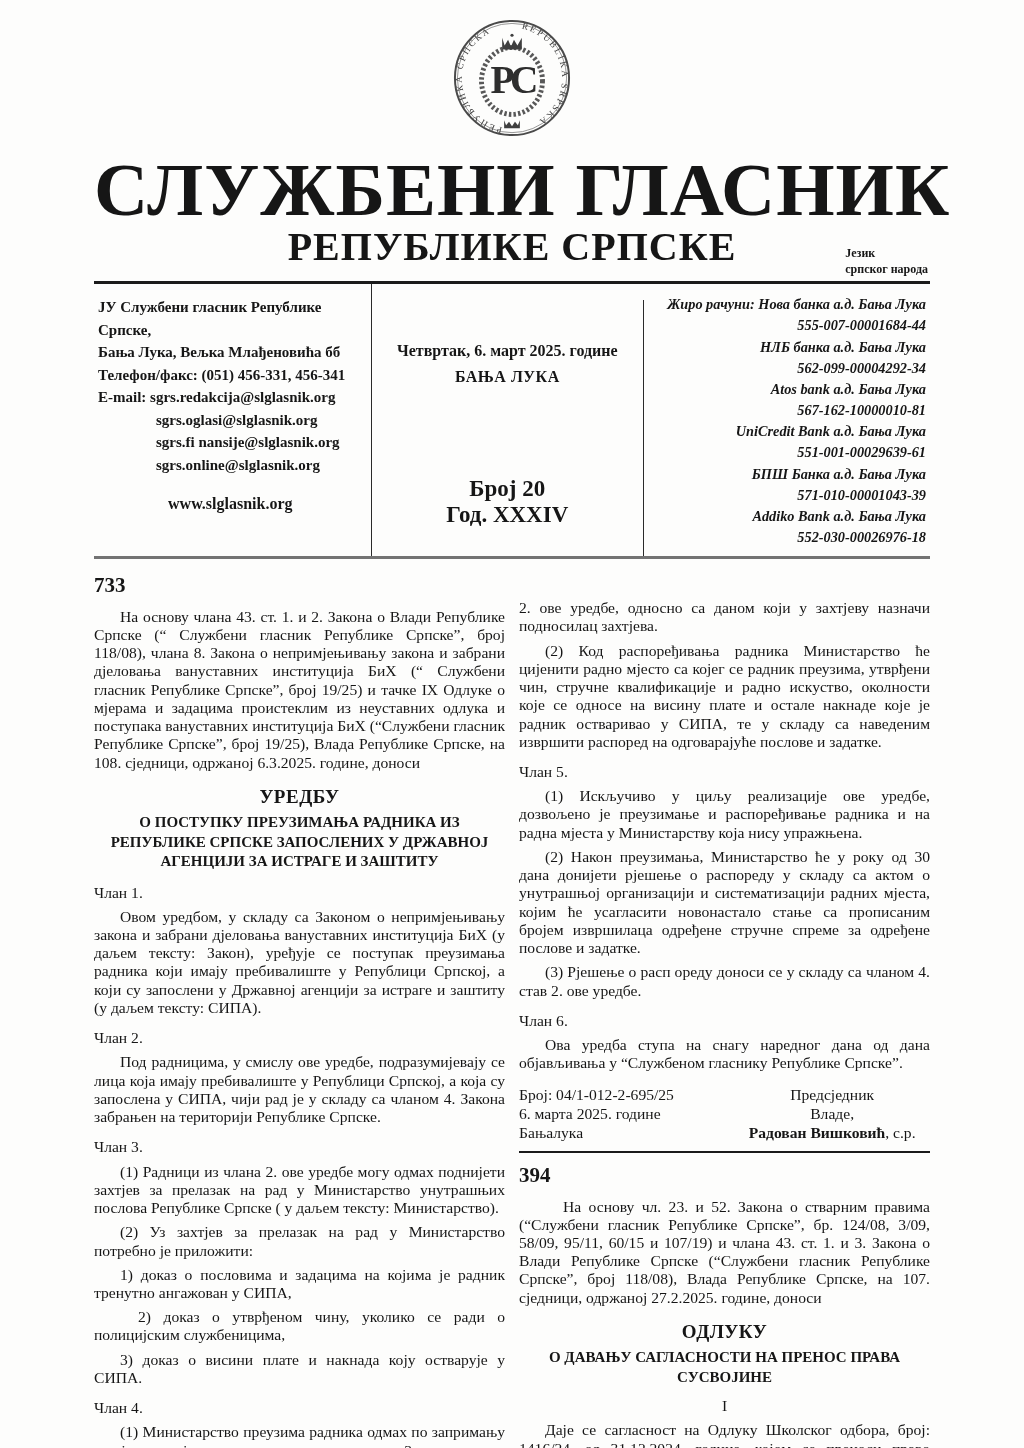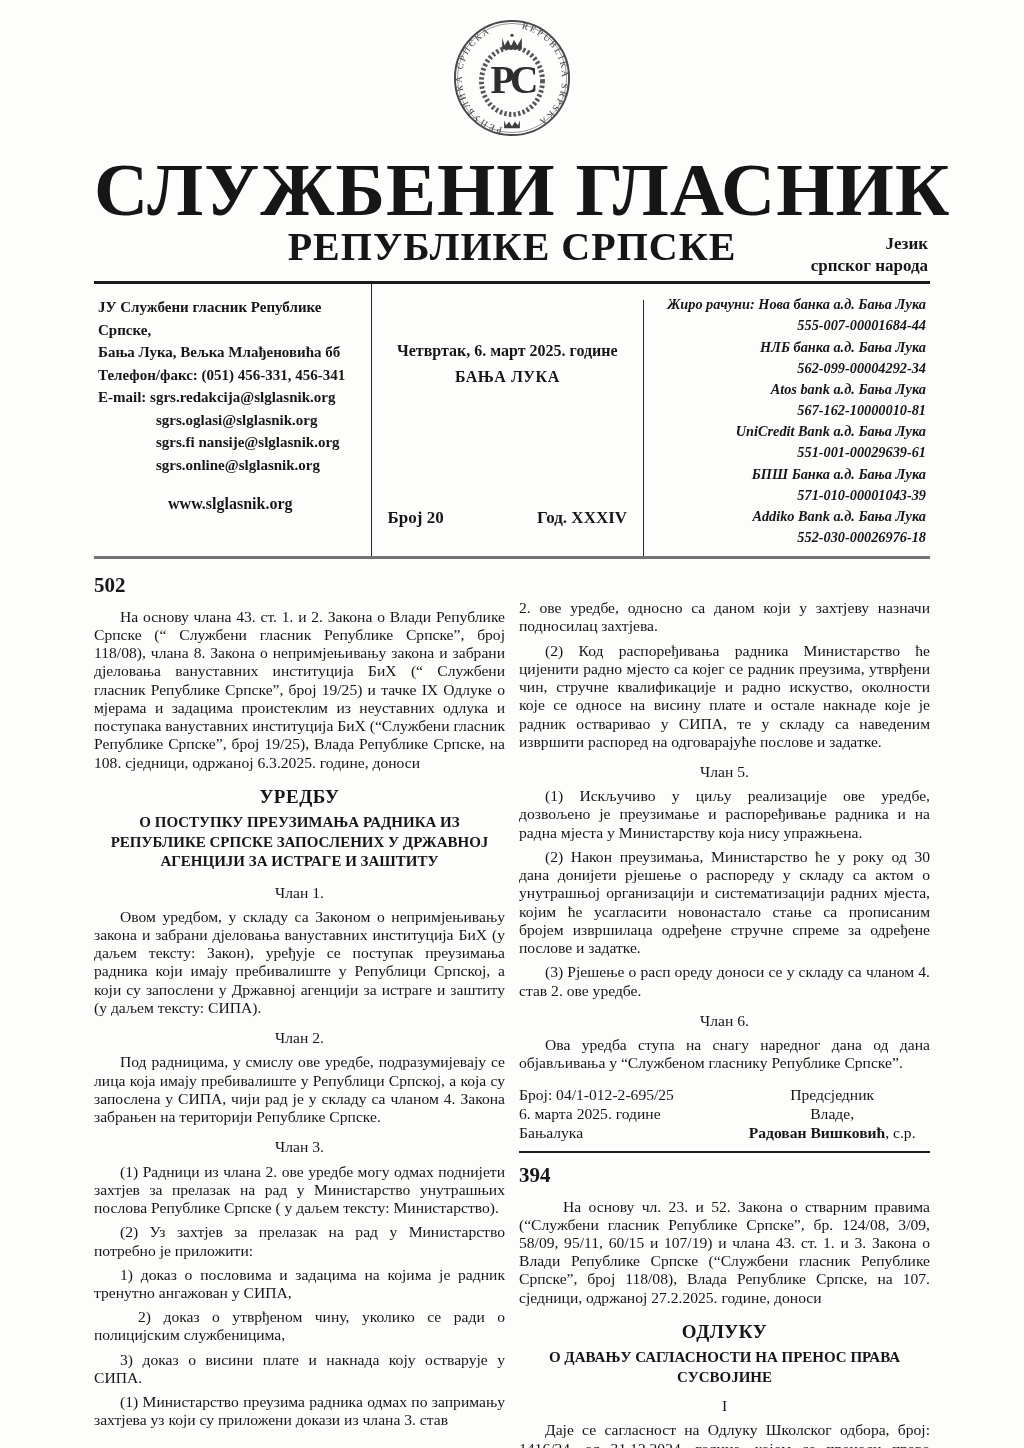--- a/index.html
+++ b/index.html
@@ -32,23 +32,23 @@
     font-size: 40px;
     font-weight: bold;
     text-align: center;
     letter-spacing: 1px;
     line-height: 1.1;
   }
   .lang-note {
     position: absolute;
     right: 2px;
     bottom: 0px;
-    font-size: 17px;
-    font-weight: bold;
-    text-align: right;
+    font-size: 12px;
+    font-weight: bold;
+    text-align: left;
     line-height: 1.3;
   }
   
   .info-bar {
     display: flex;
     border-top: 3px solid #1b1b1b;
     border-bottom: 3px solid #737373;
     margin-top: 4px;
     min-height: 196px;
     font-weight: bold;
@@ -72,21 +72,22 @@
     text-align: center;
     padding: 42px 16px 28px 16px;
     margin-top: 16px;
   }
   .issue-date { font-size: 16px; }
   .issue-city { font-size: 16px; margin-top: 8px; letter-spacing: 0.5px; }
   .issue-row {
     margin-top: auto;
     display: flex;
     justify-content: space-between;
-    font-size: 17px;
+    font-size: 23px;
+    flex-direction: column;
   }
   .info-right {
     flex: 1;
     box-sizing: border-box;
     text-align: right;
     padding: 10px 4px 8px 8px;
     font-size: 14.3px;
     line-height: 1.48;
     font-style: italic;
   }
@@ -119,21 +120,21 @@
     margin: 14px 0 5px 0;
     letter-spacing: 0.5px;
   }
   .act-sub {
     text-align: center;
     font-weight: bold;
     font-size: 15px;
     line-height: 1.3;
     margin: 0 10px 10px 10px;
   }
-  .clan-title { text-align: center; margin: 12px 0 6px 0; }
+  .clan-title { margin: 12px 0 6px 0; }
   .section-mark { text-align: center; margin: 10px 0 6px 0; }
   .sig { display: flex; margin: 12px 0 8px 0; line-height: 1.25; }
   .sig-left { flex: 1.1; text-align: left; }
   .sig-right { flex: 1; text-align: center; }
   .sig-name { font-weight: bold; }
   .rule {
     border: none;
     border-top: 2.5px solid #1b1b1b;
     margin: 2px 0 10px 0;
   }
@@ -204,38 +205,39 @@
       <div>БПШ Банка а.д. Бања Лука</div>
       <div>571-010-00001043-39</div>
       <div>Addiko Bank а.д. Бања Лука</div>
       <div>552-030-00026976-18</div>
     </div>
   </section>
 
   <main class="body-columns">
 
     <div class="col">
-      <div class="art-num">502</div>
+      <div class="art-num">733</div>
       <p class="para">На основу члана 43. ст. 1. и 2. Закона о Влади Републике Српске (“ Службени гласник Републике Српске”, број 118/08), члана 8. Закона о непримјењивању закона и забрани дјеловања вануставних институција БиХ (“ Службени гласник Републике Српске”, број 19/25) и тачке IX Одлуке о мјерама и задацима проистеклим из неуставних одлука и поступака вануставних институција БиХ (“Службени гласник Републике Српске”, број 19/25), Влада Републике Српске, на 108. сједници, одржаној 6.3.2025. године, доноси</p>
       <div class="act-title">УРЕДБУ</div>
       <div class="act-sub">О ПОСТУПКУ ПРЕУЗИМАЊА РАДНИКА ИЗ РЕПУБЛИКЕ СРПСКЕ ЗАПОСЛЕНИХ У ДРЖАВНОЈ АГЕНЦИЈИ ЗА ИСТРАГЕ И ЗАШТИТУ</div>
 
       <div class="clan-title">Члан 1.</div>
       <p class="para">Овом уредбом, у складу са Законом о непримјењивању закона и забрани дјеловања вануставних институција БиХ (у даљем тексту: Закон), уређује се поступак преузимања радника који имају пребивалиште у Републици Српској, а који су запослени у Државној агенцији за истраге и заштиту (у даљем тексту: СИПА).</p>
 
       <div class="clan-title">Члан 2.</div>
       <p class="para">Под радницима, у смислу ове уредбе, подразумијевају се лица која имају пребивалиште у Републици Српској, а која су запослена у СИПА, чији рад је у складу са чланом 4. Закона забрањен на територији Републике Српске.</p>
 
       <div class="clan-title">Члан 3.</div>
       <p class="para">(1) Радници из члана 2. ове уредбе могу одмах поднијети захтјев за прелазак на рад у Министарство унутрашњих послова Републике Српске ( у даљем тексту: Министарство).</p>
       <p class="para">(2) Уз захтјев за прелазак на рад у Министарство потребно је приложити:</p>
       <p class="para">1) доказ о пословима и задацима на којима је радник тренутно ангажован у СИПА,</p>
       <p class="para deep">2) доказ о утврђеном чину, уколико се ради о полицијским службеницима,</p>
       <p class="para">3) доказ о висини плате и накнада коју остварује у СИПА.</p>
 
+      <div class="clan-title">Члан 4.</div>
       <p class="para">(1) Министарство преузима радника одмах по запримању захтјева уз који су приложени докази из члана 3. став</p>
     </div>
 
     <div class="col">
       <p class="para cont">2. ове уредбе, односно са даном који у захтјеву назначи подносилац захтјева.</p>
       <p class="para">(2) Код распоређивања радника Министарство ће цијенити радно мјесто са којег се радник преузима, утврђени чин, стручне квалификације и радно искуство, околности које се односе на висину плате и остале накнаде које је радник остваривао у СИПА, те у складу са наведеним извршити распоред на одговарајуће послове и задатке.</p>
 
       <div class="clan-title">Члан 5.</div>
       <p class="para">(1) Искључиво у циљу реализације ове уредбе, дозвољено је преузимање и распоређивање радника и на радна мјеста у Министарству која нису упражњена.</p>
       <p class="para">(2) Након преузимања, Министарство ће у року од 30 дана донијети рјешење о распореду у складу са актом о унутрашњој организацији и систематизацији радних мјеста, којим ће усагласити новонастало стање са прописаним бројем извршилаца одређене стручне спреме за одређене послове и задатке.</p>

